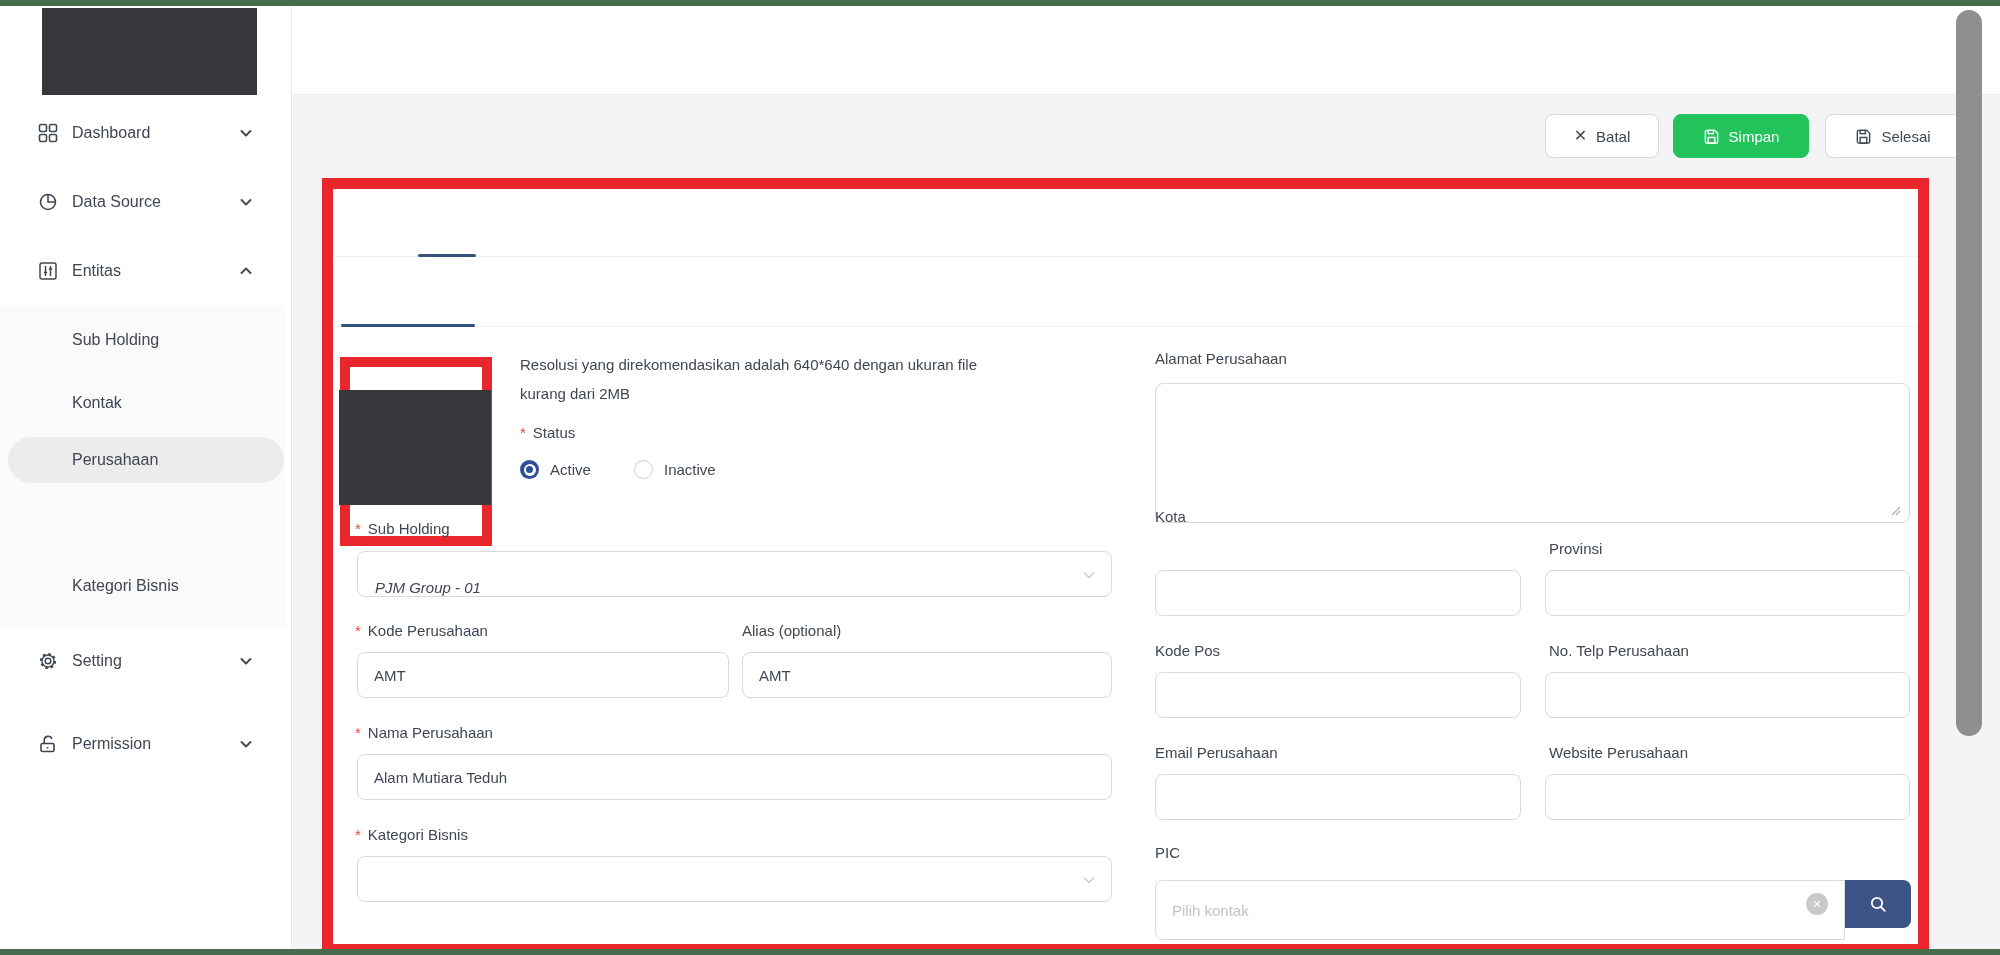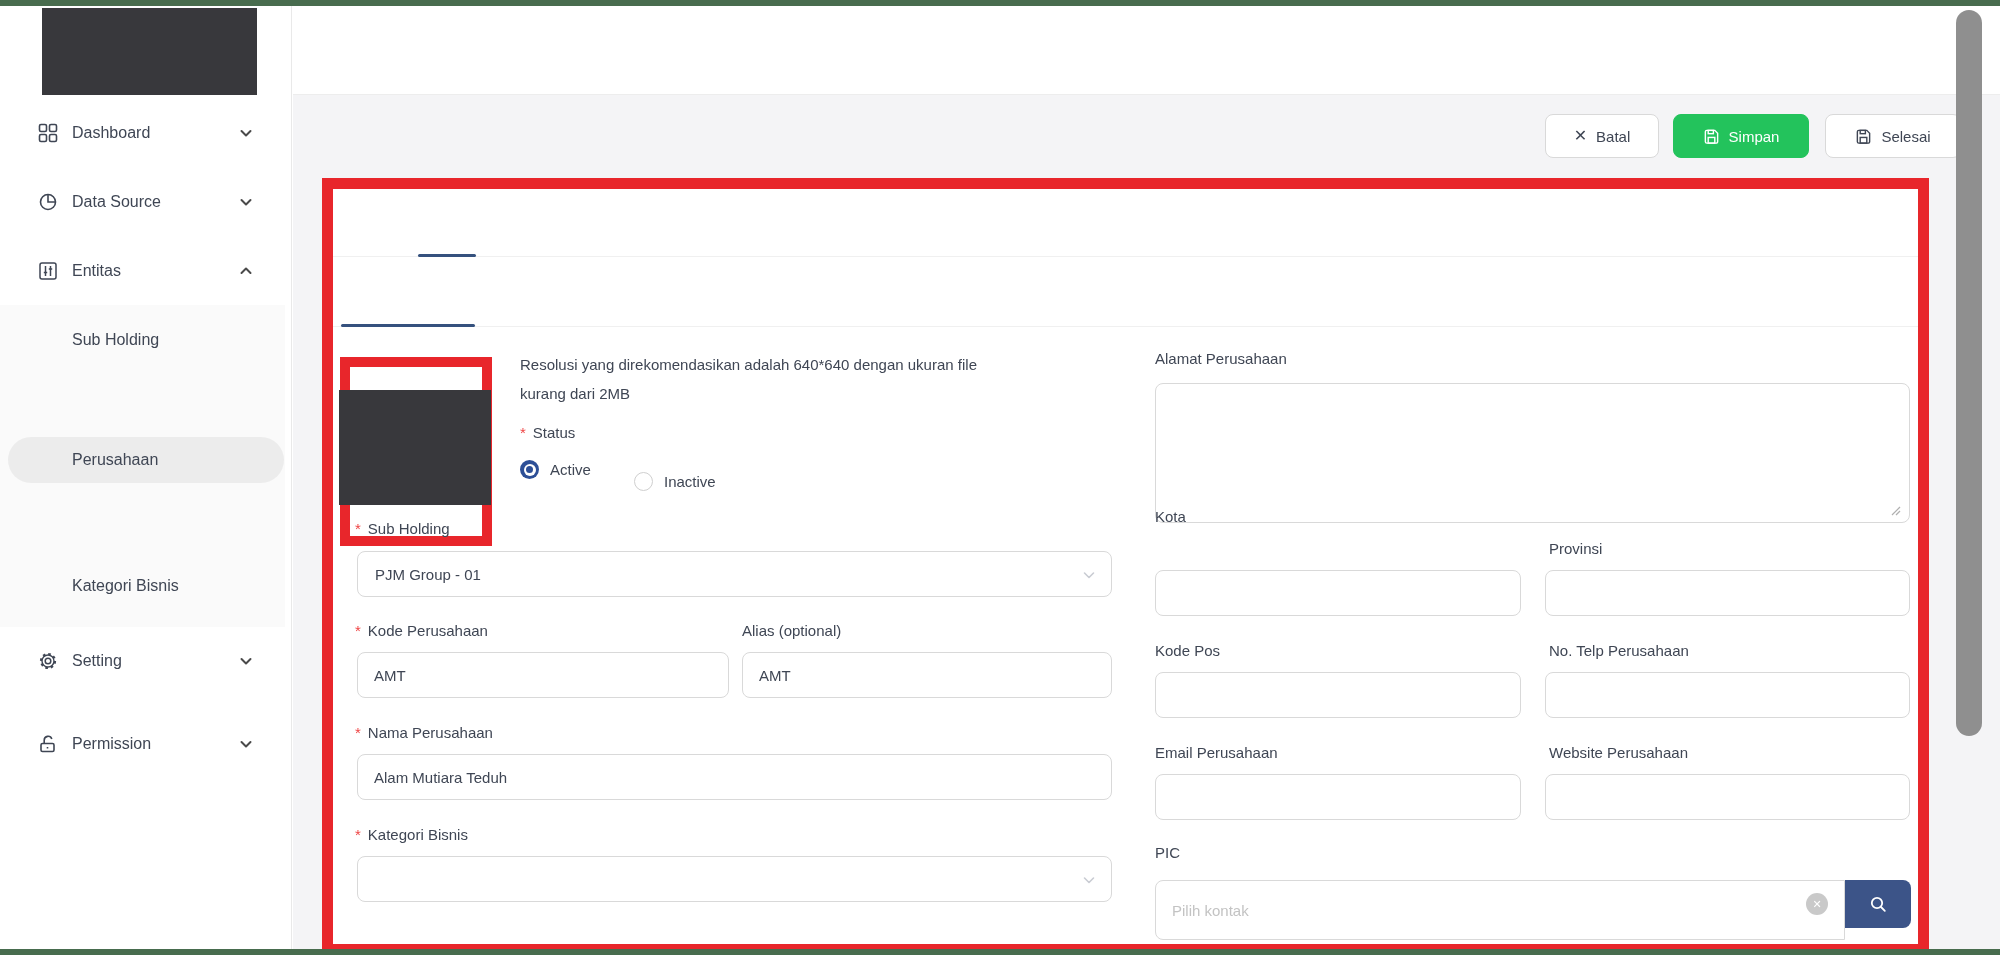--- a/index.html
+++ b/index.html
@@ -63,21 +63,21 @@
   .radio-opt { position:absolute; display:flex; align-items:center; gap:11px; cursor:pointer; z-index:18; }
   .rdot { width:19px; height:19px; border-radius:50%; border:1px solid #cfcfcf; background:#fff; position:relative; }
   .rdot.on { border:none; background:#2d4f97; }
   .rdot.on .w { position:absolute; inset:3.5px; border-radius:50%; background:#fff; }
   .rdot.on .c { position:absolute; inset:6px; border-radius:50%; background:#2d4f97; z-index:1; }
   .radio-opt .lbl { font-size:15px; color:#3f4654; }
 
   .inpt, .selct, .txtarea { position:absolute; background:#fff; border:1px solid #d9d9d9; border-radius:8px; font-size:15px; color:#3f4654; font-family:"Liberation Sans", sans-serif; z-index:18; }
   .inpt { padding:0 16px; }
   .inpt::placeholder { color:#c3c3c3; }
-  .selct { display:flex; align-items:center; cursor:pointer; }
+  .selct { display:flex; align-items:flex-end; cursor:pointer;font-style:italic; }
   .selct .val { margin-left:17px; }
   .selct .chev { position:absolute; right:14px; top:15px; width:16px; height:16px; }
   .txtarea { resize:none; padding:12px 16px; }
   .resize-glyph { position:absolute; z-index:19; }
 
   .pic-input { border-radius:8px 0 0 8px; }
   .clear-btn { position:absolute; width:22px; height:22px; border-radius:50%; background:#c9c9c9; color:#fff; font-size:11px; display:flex; align-items:center; justify-content:center; cursor:pointer; z-index:19; }
   .search-btn { position:absolute; left:1845px; top:880px; width:66px; height:48px; background:#3c5488; border-radius:0 8px 8px 0; display:flex; align-items:center; justify-content:center; cursor:pointer; z-index:19; }
 
   .scroll-thumb { position:absolute; left:1956px; top:10px; width:26px; height:726px; background:#8f8f8f; border-radius:13px; z-index:50; cursor:grab; }
@@ -141,20 +141,23 @@
       <span class="lbl">Entitas</span>
       <span class="chev">
         <svg viewBox="0 0 16 16" width="16" height="16" fill="none" stroke="#4a4a4a" stroke-width="2" stroke-linecap="round" stroke-linejoin="round">
             <path d="M3.5 10 8 5.5 12.5 10"></path>
           </svg>
       </span>
     </div>
 
     <div class="sub-item" style="top:311px;">
       <span class="lbl">Sub Holding</span>
+    </div>
+    <div class="sub-item" style="top:374px;">
+      <span class="lbl">Kontak</span>
     </div>
     <div class="sub-item active" style="top:431px;">
       <span class="lbl">Perusahaan</span>
     </div>
     <div class="sub-item" style="top:557px;">
       <span class="lbl">Kategori Bisnis</span>
     </div>
 
     <div class="side-item" style="top:633px;">
       <span class="ic">
@@ -260,21 +263,21 @@
     <span class="req">*</span>
     <span>Status</span>
   </div>
   <div class="radio-opt" style="left:520px; top:460px;">
     <span class="rdot on">
         <span class="c"></span>
         <span class="w"></span>
       </span>
     <span class="lbl">Active</span>
   </div>
-  <div class="radio-opt" style="left:634px; top:472px;">
+  <div class="radio-opt" style="left:634px; top:460px;">
     <span class="rdot"></span>
     <span class="lbl">Inactive</span>
   </div>
 
   <div class="flabel" style="left:355px; top:520px;">
     <span class="req">*</span>
     <span>Sub Holding</span>
   </div>
   <div class="selct" style="left:357px; top:551px; width:755px; height:46px;">
     <span class="val">PJM Group - 01</span>

